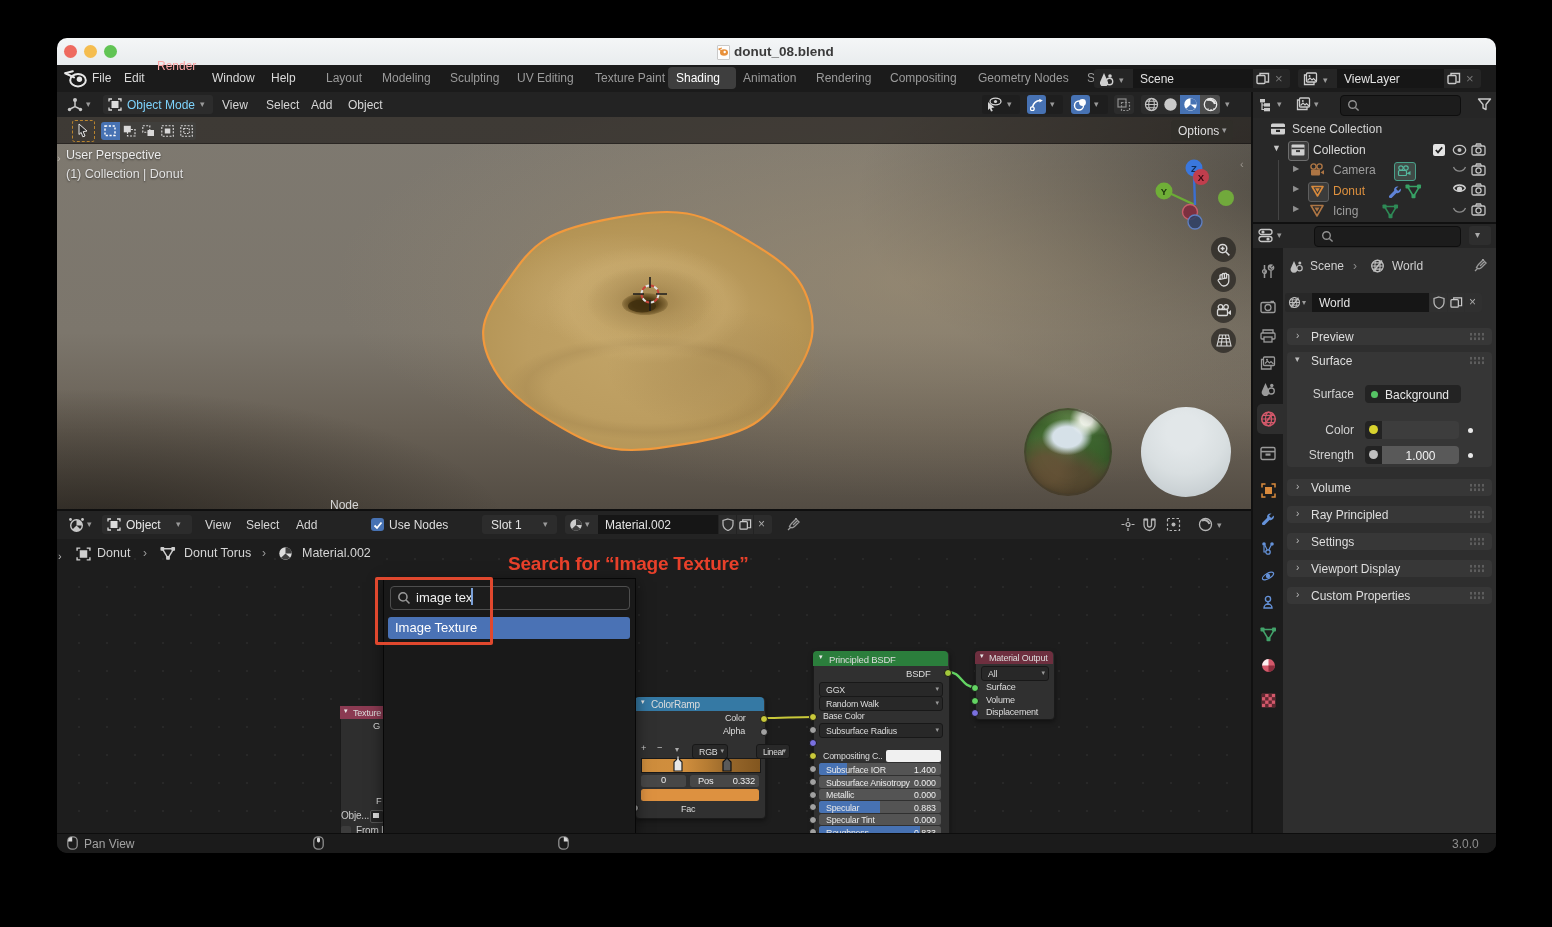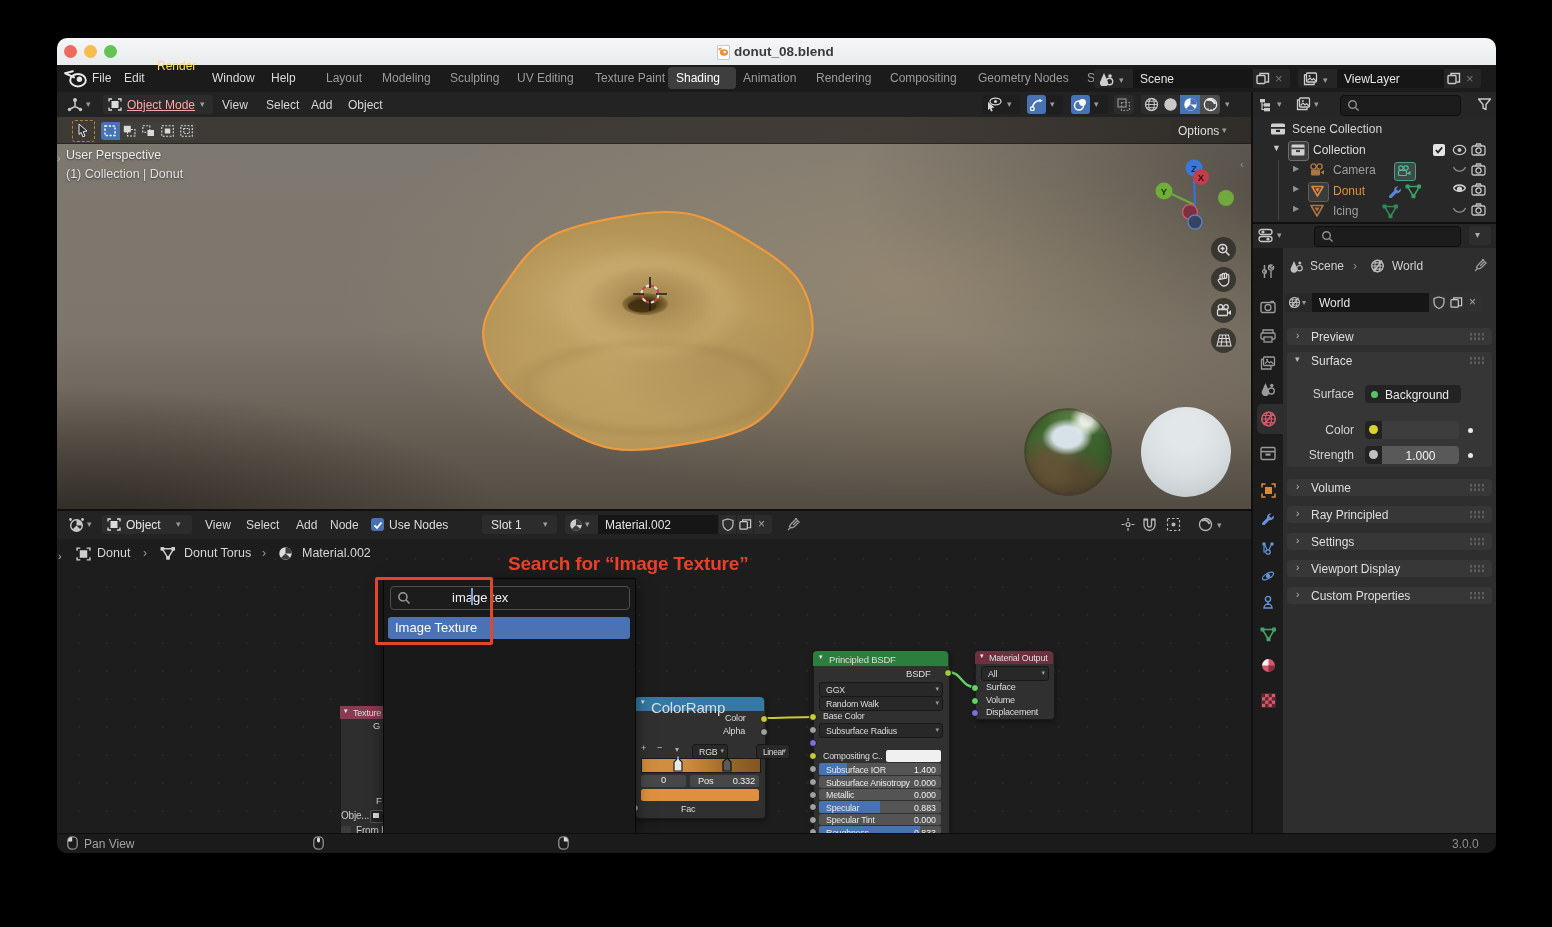--- a/index.html
+++ b/index.html
@@ -33,21 +33,21 @@
 <div class="tx" style="left:677px;top:6px;font-size:13.5px;font-weight:bold;color:#3b3b3b;">donut_08.blend</div>
 
 <div class="a" style="left:0;top:27px;width:1439px;height:27px;background:#1b1b1b;"></div>
 <svg class="a" style="left:7px;top:31px;" width="24" height="19" viewBox="0 0 24 19">
  <ellipse cx="14" cy="11.2" rx="7.8" ry="6.2" fill="none" stroke="#e8e8e8" stroke-width="2"></ellipse>
  <circle cx="15.4" cy="10.2" r="2.7" fill="#e8e8e8"></circle>
  <path d="M1.2 4.2 L10 8.4 M1.2 4.2 L8.8 2.2" stroke="#e8e8e8" stroke-width="2.1" fill="none" stroke-linecap="round"></path>
 </svg>
 <div class="tx" style="left:35px;top:33px;color:#dadada;">File</div>
 <div class="tx" style="left:67px;top:33px;color:#dadada;">Edit</div>
-<div class="tx" style="left:100px;top:21px;color:#fde047;">Render</div>
+<div class="tx" style="left:100px;top:21px;color:#fca5a5;">Render</div>
 <div class="tx" style="left:155px;top:33px;color:#dadada;">Window</div>
 <div class="tx" style="left:214px;top:33px;color:#dadada;">Help</div>
 <div class="tx" style="left:269px;top:33px;color:#9b9b9b;">Layout</div>
 <div class="tx" style="left:325px;top:33px;color:#9b9b9b;">Modeling</div>
 <div class="tx" style="left:393px;top:33px;color:#9b9b9b;">Sculpting</div>
 <div class="tx" style="left:460px;top:33px;color:#9b9b9b;">UV Editing</div>
 <div class="tx" style="left:538px;top:33px;color:#9b9b9b;">Texture Paint</div>
 <div class="a" style="left:611px;top:29px;width:68px;height:22px;background:#3e3e3e;border-radius:4px;"></div>
 <div class="tx" style="left:619px;top:33px;color:#ffffff;">Shading</div>
 <div class="tx" style="left:686px;top:33px;color:#9b9b9b;">Animation</div>
@@ -99,21 +99,21 @@
  <circle cx="8" cy="3" r="2" fill="#c8c8c8"></circle>
       <circle cx="2.5" cy="12.5" r="1.7" fill="#c8c8c8"></circle>
       <circle cx="13.5" cy="12.5" r="1.7" fill="#c8c8c8"></circle>
 </svg>
 <div class="tx ch" style="left:29px;top:61px;">▾</div>
 <div class="a" style="left:46px;top:57px;width:110px;height:19px;background:#2c2c2c;border-radius:3px;"></div>
 <svg class="a" style="left:51px;top:60px;" width="14" height="13" viewBox="0 0 14 13">
  <rect x="3.5" y="3" width="7" height="7" fill="#dcdcdc"></rect>
  <path d="M1 3.5 V1 H4 M10 1 H13 V3.5 M13 9.5 V12 H10 M4 12 H1 V9.5" stroke="#dcdcdc" stroke-width="1.3" fill="none"></path>
 </svg>
-<div class="tx" style="left:70px;top:60px;color:#fca5a5;text-decoration:underline;">Object Mode</div>
+<div class="tx" style="left:70px;top:60px;color:#7dd3fc;">Object Mode</div>
 <div class="tx ch" style="left:143px;top:61px;">▾</div>
 <div class="tx" style="left:165px;top:60px;">View</div>
 <div class="tx" style="left:209px;top:60px;">Select</div>
 <div class="tx" style="left:254px;top:60px;">Add</div>
 <div class="tx" style="left:291px;top:60px;">Object</div>
 
 <div class="a" style="left:925px;top:57px;width:38px;height:19px;background:#1e1e1e;border-radius:3px;"></div>
 <svg class="a" style="left:929px;top:59px;" width="16" height="15" viewBox="0 0 16 15">
  <path d="M2 5 L8.5 10.5 L5.5 11 L6.8 14 L5 14.6 L3.8 11.6 L2 13 Z" fill="#d5d5d5"></path>
  <ellipse cx="9.5" cy="4.5" rx="5.5" ry="3.4" fill="none" stroke="#d5d5d5" stroke-width="1.3"></ellipse>
@@ -636,21 +636,21 @@
 <div class="a" style="left:45px;top:477px;width:90px;height:19px;background:#2c2c2c;border-radius:3px;"></div>
 <svg class="a" style="left:50px;top:480px;" width="14" height="13" viewBox="0 0 14 13">
  <rect x="3.5" y="3" width="7" height="7" fill="#dcdcdc"></rect>
  <path d="M1 3.5 V1 H4 M10 1 H13 V3.5 M13 9.5 V12 H10 M4 12 H1 V9.5" stroke="#dcdcdc" stroke-width="1.3" fill="none"></path>
 </svg>
 <div class="tx" style="left:69px;top:480px;color:#e6e6e6;">Object</div>
 <div class="tx ch" style="left:119px;top:481px;">▾</div>
 <div class="tx" style="left:148px;top:480px;">View</div>
 <div class="tx" style="left:189px;top:480px;">Select</div>
 <div class="tx" style="left:239px;top:480px;">Add</div>
-<div class="tx" style="left:273px;top:480px;">Node</div>
+<div class="tx" style="left:273px;top:460px;">Node</div>
 <div class="a" style="left:314px;top:480px;width:13px;height:13px;background:#4772b3;border-radius:3px;"></div>
 <svg class="a" style="left:316px;top:483px;" width="10" height="9" viewBox="0 0 10 9">
       <path d="M1.5 4.5 L4 7 L8.5 1.5" stroke="#fff" stroke-width="1.8" fill="none"></path>
     </svg>
 <div class="tx" style="left:332px;top:480px;color:#dedede;">Use Nodes</div>
 <div class="a" style="left:425px;top:477px;width:75px;height:19px;background:#2c2c2c;border-radius:3px;"></div>
 <div class="tx" style="left:434px;top:480px;color:#e3e3e3;">Slot 1</div>
 <div class="tx ch" style="left:486px;top:481px;">▾</div>
 <div class="a" style="left:508px;top:477px;width:153px;height:19px;background:#2c2c2c;border-radius:3px 0 0 3px;"></div>
 <div class="a" style="left:541px;top:477px;width:120px;height:19px;background:#161616;"></div>
@@ -716,21 +716,21 @@
 <div class="tx" style="left:245px;top:508px;color:#d5d5d5;font-size:12.5px;">Material.002</div>
 
 <svg class="a" style="left:690px;top:600px;" width="240" height="90" viewBox="690 600 240 90">
  <path d="M707 680 C723 680, 740 679, 756 679" stroke="#c9c93a" stroke-width="2.2" fill="none"></path>
  <path d="M891 634 C905 634, 904 649, 918 649" stroke="#63d463" stroke-width="2.4" fill="none"></path>
 </svg>
 
 <div class="a" style="left:578px;top:659px;width:129px;height:120px;background:#303030;border:1px solid #1a1a1a;border-radius:4px;box-shadow:0 2px 5px rgba(0,0,0,0.4);"></div>
 <div class="a" style="left:578px;top:659px;width:129px;height:14px;background:#3579a4;border-radius:4px 4px 0 0;"></div>
 <div class="nlab" style="left:584px;top:660px;font-size:7px;color:#e8e8e8;">▾</div>
-<div class="nlab" style="left:594px;top:661px;font-size:15px;">ColorRamp</div>
+<div class="nlab" style="left:594px;top:661px;font-size:10px;">ColorRamp</div>
 <div class="nlab" style="left:668px;top:675px;font-size:9px;">Color</div>
 <div class="nlab" style="left:666px;top:688px;font-size:9px;">Alpha</div>
 <div class="sock" style="left:703px;top:676.5px;background:#c9c93a;"></div>
 <div class="sock" style="left:703px;top:689.5px;background:#a1a1a1;"></div>
 <div class="nlab" style="left:584px;top:705px;color:#cdcdcd;">+</div>
 <div class="nlab" style="left:600px;top:705px;color:#cdcdcd;">−</div>
 <div class="nlab" style="left:618px;top:707px;font-size:8px;color:#aaa;">▾</div>
 <div class="ndd" style="left:635px;top:706px;width:34px;">
       <span class="l">RGB</span>
       <span class="c">▾</span>
@@ -845,21 +845,21 @@
 <div class="a" style="left:316px;top:775px;width:6px;height:5px;background:#ddd;"></div>
 <div class="a" style="left:284px;top:788px;width:10px;height:10px;background:#3c3c3c;border-radius:2px;"></div>
 <div class="nlab" style="left:299px;top:787px;font-size:10px;color:#c9c9c9;">From Ins</div>
 
 <div class="a" style="left:326px;top:540px;width:251px;height:254px;background:#191919;border:1px solid #070707;box-shadow:0 4px 14px rgba(0,0,0,0.5);"></div>
 <div class="a" style="left:333px;top:548px;width:238px;height:22px;background:#1c1c1c;border:1px solid #4e4e4e;border-radius:4px;"></div>
 <svg class="a" style="left:340px;top:553px;" width="14" height="14" viewBox="0 0 13 13">
       <circle cx="5.5" cy="5.5" r="3.8" fill="none" stroke="#9a9a9a" stroke-width="1.4"></circle>
       <path d="M8.4 8.4 L11.6 11.6" stroke="#9a9a9a" stroke-width="1.4"></path>
     </svg>
-<div class="tx" style="left:359px;top:552px;color:#efefef;font-size:13px;margin-left:36px;">image tex</div>
+<div class="tx" style="left:359px;top:552px;color:#efefef;font-size:13px;">image tex</div>
 <div class="a" style="left:414px;top:550px;width:2px;height:17px;background:#7aa0d8;"></div>
 <div class="a" style="left:331px;top:579px;width:242px;height:22px;background:#4a72b5;border-radius:3px;"></div>
 <div class="tx" style="left:338px;top:582px;color:#fff;font-size:13px;">Image Texture</div>
 
 <div class="a" style="left:318px;top:539px;width:112px;height:62px;border:3px solid #e0482e;border-radius:2px;"></div>
 <div class="tx" style="left:451px;top:515px;color:#e8402a;font-size:19px;font-weight:bold;letter-spacing:-0.2px;">Search for “Image Texture”</div>
 
 <div class="a" style="left:0;top:795px;width:1439px;height:20px;background:#1b1b1b;border-top:1px solid #0d0d0d;"></div>
 <svg class="a" style="left:10px;top:798px;" width="11" height="14" viewBox="0 0 11 14">
       <rect x="0.8" y="0.8" width="9.4" height="12.4" rx="4" fill="none" stroke="#909090" stroke-width="1.3"></rect>

